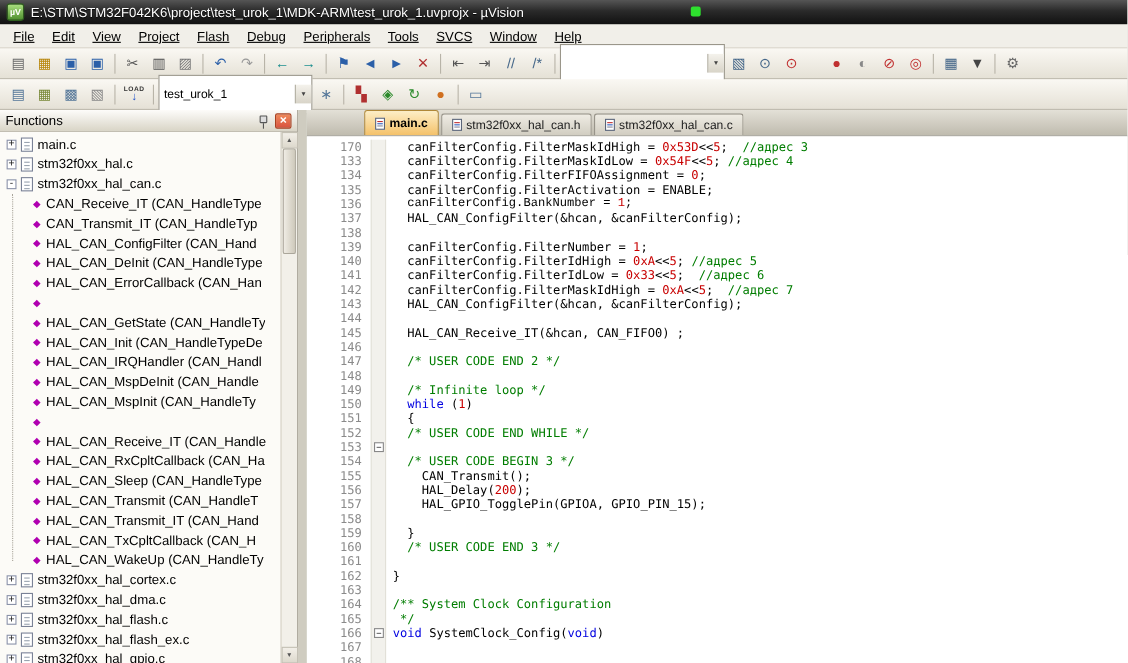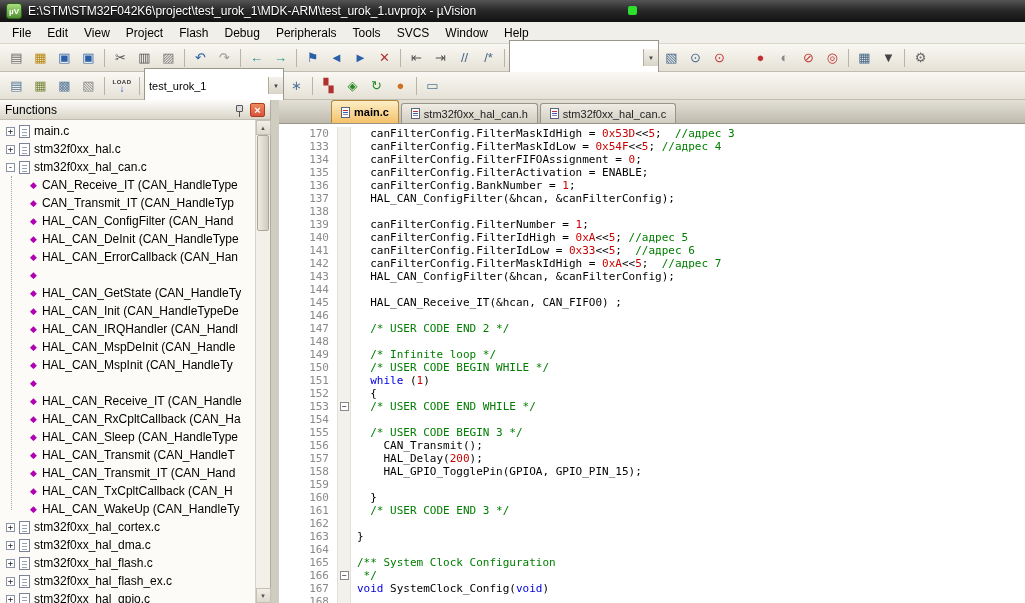--- a/index.html
+++ b/index.html
@@ -11,21 +11,21 @@
   .titlebar { height:22px; flex:none; background:linear-gradient(#555555,#2a2a2a 45%,#111111); color:#fff;
               display:flex; align-items:center; padding:0 6px; position:relative; font-size:12px; }
   .app-icon { width:16px; height:16px; flex:none; background:linear-gradient(#aadf7f,#4f8f2f); color:#fff;
               font-size:8px; font-weight:bold; display:inline-flex; align-items:center; justify-content:center;
               border-radius:3px; margin-right:6px; border:1px solid #2f5f1f; }
   .title-text { white-space:nowrap; overflow:hidden; text-shadow:0 1px 1px #000; }
   .rec-dot { position:absolute; left:628px; top:6px; width:9px; height:9px; background:#2ee02e; border-radius:2px; }
 
   
   .menubar { height:22px; flex:none; background:#f1efe9; display:flex; align-items:center; padding-left:4px;
-             border-bottom:1px solid #d9d5c9; color:#000; }
+             border-bottom:1px solid #d9d5c9; color:#000;text-decoration:underline; }
   .menu-item { padding:3px 8px; }
 
   
   .toolbar { height:28px; flex:none; background:linear-gradient(#faf8f3,#e5e1d6); display:flex; align-items:center;
              padding:0 5px; border-bottom:1px solid #c0bcb0; gap:1px; }
   .tb-btn { width:23px; height:22px; display:inline-flex; align-items:center; justify-content:center;
             border:1px solid transparent; border-radius:2px; flex:none; }
   .tb-glyph { font-size:13px; line-height:1; }
   .tb-sep { width:1px; height:18px; background:#b8b4a8; margin:0 3px; flex:none; }
   .tb-space { width:16px; flex:none; }
@@ -516,35 +516,34 @@
               <span class="fold-box">−</span>
             </div>
             <div class="fold-line"></div>
             <div class="fold-line"></div>
           </div>
         <div class="code-lines">
             <div class="code-line" style="padding-left: 2ch;"><span class="tok-p">canFilterConfig.FilterMaskIdHigh = </span><span class="tok-n">0x53D</span><span class="tok-p">&lt;&lt;</span><span class="tok-n">5</span><span class="tok-p">;  </span><span class="tok-c">//адрес 3</span></div>
             <div class="code-line" style="padding-left: 2ch;"><span class="tok-p">canFilterConfig.FilterMaskIdLow = </span><span class="tok-n">0x54F</span><span class="tok-p">&lt;&lt;</span><span class="tok-n">5</span><span class="tok-p">; </span><span class="tok-c">//адрес 4</span></div>
             <div class="code-line" style="padding-left: 2ch;"><span class="tok-p">canFilterConfig.FilterFIFOAssignment = </span><span class="tok-n">0</span><span class="tok-p">;</span></div>
             <div class="code-line" style="padding-left: 2ch;"><span class="tok-p">canFilterConfig.FilterActivation = ENABLE;</span></div>
-            <div class="code-line" style="padding-left: 2ch;"><span class="tok-p">canFilterConfig.BankNumber = </span><span class="tok-n">1</span><span class="tok-p">;</span></div>
+            <div class="code-line" style="padding-left: 2ch; font-family: Liberation Mono, monospace;"><span class="tok-p">canFilterConfig.BankNumber = </span><span class="tok-n">1</span><span class="tok-p">;</span></div>
             <div class="code-line" style="padding-left: 2ch;"><span class="tok-p">HAL_CAN_ConfigFilter(&amp;hcan, &amp;canFilterConfig);</span></div>
             <div class="code-line" style="padding-left: 0ch;"></div>
             <div class="code-line" style="padding-left: 2ch;"><span class="tok-p">canFilterConfig.FilterNumber = </span><span class="tok-n">1</span><span class="tok-p">;</span></div>
             <div class="code-line" style="padding-left: 2ch;"><span class="tok-p">canFilterConfig.FilterIdHigh = </span><span class="tok-n">0xA</span><span class="tok-p">&lt;&lt;</span><span class="tok-n">5</span><span class="tok-p">; </span><span class="tok-c">//адрес 5</span></div>
             <div class="code-line" style="padding-left: 2ch;"><span class="tok-p">canFilterConfig.FilterIdLow = </span><span class="tok-n">0x33</span><span class="tok-p">&lt;&lt;</span><span class="tok-n">5</span><span class="tok-p">;  </span><span class="tok-c">//адрес 6</span></div>
             <div class="code-line" style="padding-left: 2ch;"><span class="tok-p">canFilterConfig.FilterMaskIdHigh = </span><span class="tok-n">0xA</span><span class="tok-p">&lt;&lt;</span><span class="tok-n">5</span><span class="tok-p">;  </span><span class="tok-c">//адрес 7</span></div>
             <div class="code-line" style="padding-left: 2ch;"><span class="tok-p">HAL_CAN_ConfigFilter(&amp;hcan, &amp;canFilterConfig);</span></div>
             <div class="code-line" style="padding-left: 0ch;"></div>
             <div class="code-line" style="padding-left: 2ch;"><span class="tok-p">HAL_CAN_Receive_IT(&amp;hcan, CAN_FIFO0) ;</span></div>
             <div class="code-line" style="padding-left: 0ch;"></div>
             <div class="code-line" style="padding-left: 2ch;"><span class="tok-c">/* USER CODE END 2 */</span></div>
             <div class="code-line" style="padding-left: 0ch;"></div>
             <div class="code-line" style="padding-left: 2ch;"><span class="tok-c">/* Infinite loop */</span></div>
-            <div class="code-line" style="padding-left: 2ch;"><span class="tok-c">/* USER CODE BEGIN WHILE */</span></div>
             <div class="code-line" style="padding-left: 2ch;"><span class="tok-k">while</span><span class="tok-p"> (</span><span class="tok-n">1</span><span class="tok-p">)</span></div>
             <div class="code-line" style="padding-left: 2ch;"><span class="tok-p">{</span></div>
             <div class="code-line" style="padding-left: 2ch;"><span class="tok-c">/* USER CODE END WHILE */</span></div>
             <div class="code-line" style="padding-left: 0ch;"></div>
             <div class="code-line" style="padding-left: 2ch;"><span class="tok-c">/* USER CODE BEGIN 3 */</span></div>
             <div class="code-line" style="padding-left: 4ch;"><span class="tok-p">CAN_Transmit();</span></div>
             <div class="code-line" style="padding-left: 4ch;"><span class="tok-p">HAL_Delay(</span><span class="tok-n">200</span><span class="tok-p">);</span></div>
             <div class="code-line" style="padding-left: 4ch;"><span class="tok-p">HAL_GPIO_TogglePin(GPIOA, GPIO_PIN_15);</span></div>
             <div class="code-line" style="padding-left: 0ch;"></div>
             <div class="code-line" style="padding-left: 2ch;"><span class="tok-p">}</span></div>

